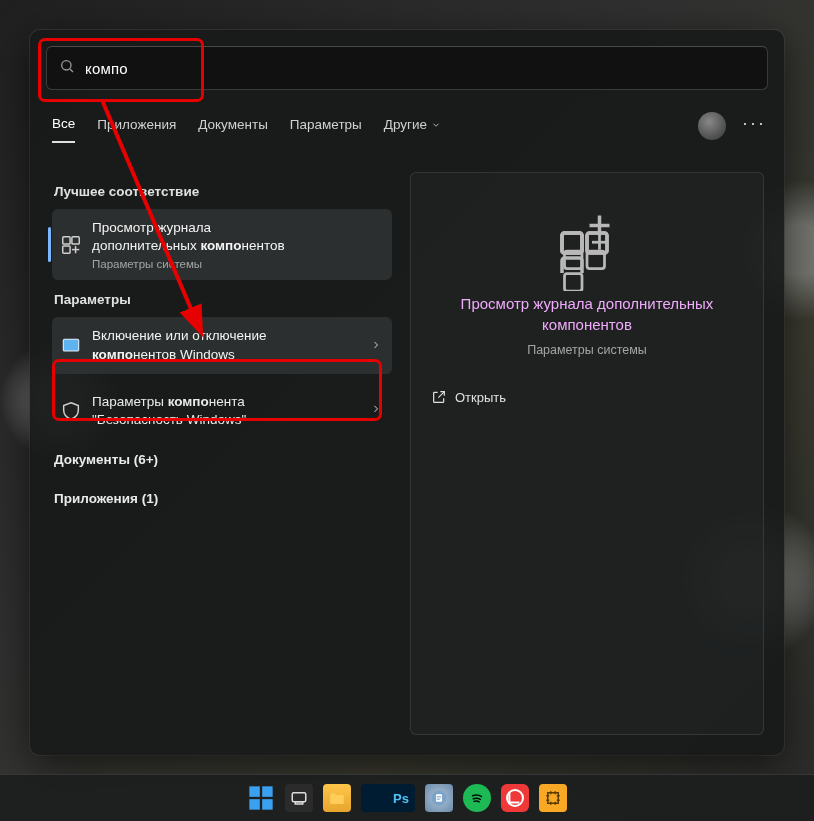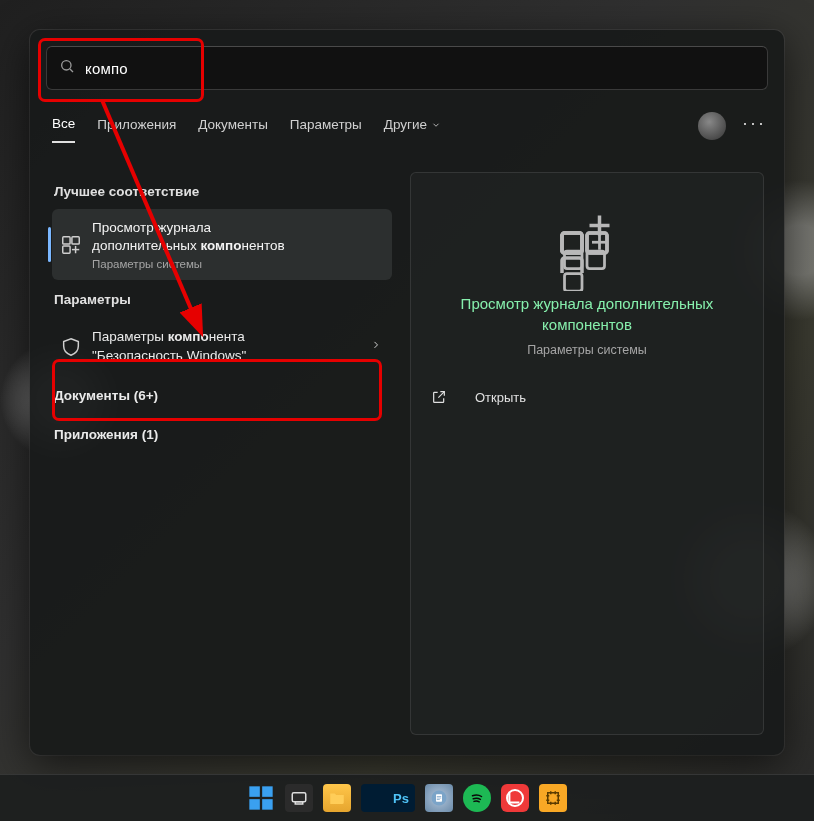--- a/index.html
+++ b/index.html
@@ -173,33 +173,33 @@
     text-align: center;
   }
   .big-icon {
     width: 60px;
     height: 60px;
     margin: 10px auto 20px;
     color: #b8b8b8;
   }
   .preview-title {
     font-size: 15px;
-    color: #86efac;
+    color: #f0abfc;
     padding: 0 20px;
     line-height: 1.4;
   }
   .preview-sub {
     font-size: 12.5px;
     color: #a5a5a5;
     margin-top: 8px;
   }
   .preview-action {
     display: flex;
     align-items: center;
-    gap: 28px;
+    gap: 8px;
     margin: 32px 0 0 20px;
     text-align: left;
     color: #e0e0e0;
     font-size: 13px;
     cursor: pointer;
   }
   .preview-action svg { width: 16px; height: 16px; }
 
   
   .highlight {
@@ -303,20 +303,35 @@
       </span>
       <div class="result-title">
         <span>Просмотр журнала</span><br>
         <span>дополнительных </span><b>компо</b><span>нентов</span>
       </div>
       <div class="result-sub">Параметры системы</div>
     </div>
 
     <div class="sec-title">Параметры</div>
 
+    <div class="result-card" style="background:rgba(60,63,63,0.55);">
+      <span class="result-icon">
+        <svg viewBox="0 0 24 24" fill="none" stroke="#5fb4f0" stroke-width="1.6">
+            <rect x="3" y="4" width="18" height="14" rx="2" fill="#dce9f6" stroke="none"></rect>
+            <rect x="5" y="6" width="14" height="10" fill="#5fb4f0"></rect>
+          </svg>
+      </span>
+      <div class="result-title">
+        <span>Включение или отключение </span><br>
+        <b>компо</b><span>нентов Windows</span>
+      </div>
+      <span class="chev"><svg viewBox="0 0 24 24" fill="none" stroke="currentColor" stroke-width="2">
+            <polyline points="9 6 15 12 9 18"></polyline>
+          </svg></span>
+    </div>
 
     <div class="list-row">
       <span class="result-icon">
         <svg viewBox="0 0 24 24" fill="none" stroke="currentColor" stroke-width="1.6">
             <path d="M12 3l8 3v5c0 5-3.5 8.5-8 10-4.5-1.5-8-5-8-10V6l8-3z"></path>
           </svg>
       </span>
       <span>Параметры </span><b>компо</b><span>нента </span><br>
       <span>"Безопасность Windows"</span>
       <span class="chev"><svg viewBox="0 0 24 24" fill="none" stroke="currentColor" stroke-width="2">

